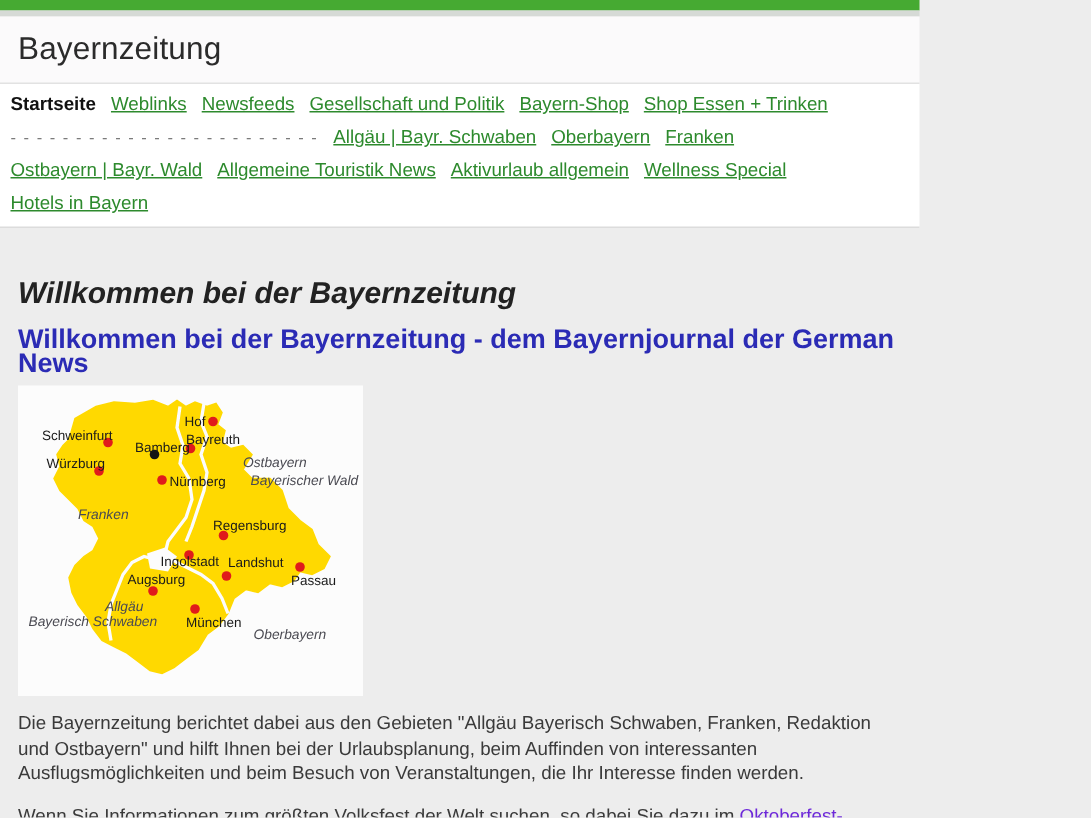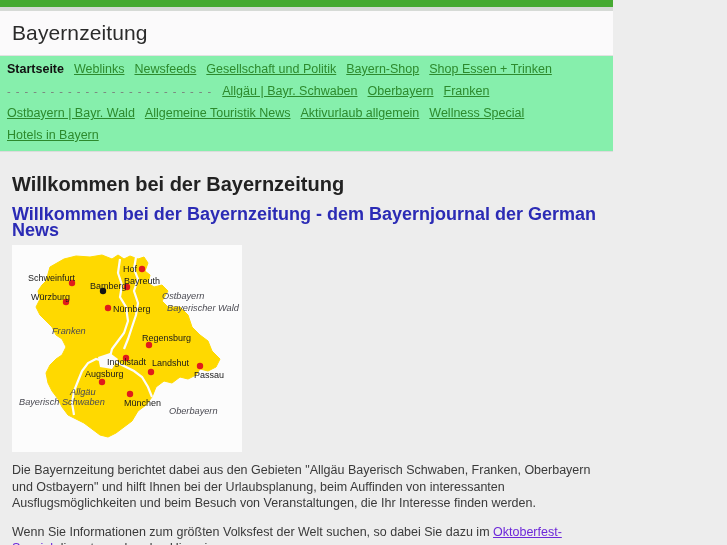--- a/index.html
+++ b/index.html
@@ -38,21 +38,21 @@
     font-size: 21px;
     color: #2b2b2b;
     font-family: "Liberation Sans", sans-serif;
     font-weight: normal;
     letter-spacing: 0.1px;
     margin: 0;
     line-height: 28px;
   }
   
   .nav {
-    background: #86efac;
+    background: #ffffff;
     padding: 4px 6px 3px 2px;
     border-bottom: 1px solid #dcdcdc;
     line-height: 18px;
   }
   .nav-inner { font-size: 0; }
   .nav a, .nav span.current, .nav span.dots {
     font-size: 12.5px;
     font-family: "Liberation Sans", sans-serif;
     display: inline-block;
     margin: 0 5px;
@@ -74,23 +74,24 @@
   }
   
   .content {
     background: #ededed;
     padding: 8px 12px 0 12px;
   }
   h1.page-title {
     font-size: 20px;
     font-weight: bold;
     color: #222;
-    margin: 12px 0 10px 0;
+    margin: 24px 0 10px 0;
     line-height: 24px;
     font-family: "Liberation Sans", sans-serif;
+    font-style: italic;
   }
   h2.sub-title {
     font-size: 18px;
     font-weight: bold;
     color: #2b2bb5;
     margin: 0 0 7px 0;
     line-height: 16px;
     font-family: "Liberation Sans", sans-serif;
   }
   p.body-text {
@@ -192,19 +193,19 @@
           <text class="map-label" x="130" y="96" font-size="9">Regensburg</text>
           <text class="map-label" x="95" y="120" font-size="9">Ingolstadt</text>
           <text class="map-label" x="140" y="121" font-size="9">Landshut</text>
           <text class="map-label" x="182" y="133" font-size="9">Passau</text>
           <text class="map-label" x="73" y="132" font-size="9">Augsburg</text>
           <text class="map-label" x="112" y="161" font-size="9">München</text>
         </g>
       </svg>
     </div>
 
-    <p class="body-text">Die Bayernzeitung berichtet dabei aus den Gebieten "Allgäu Bayerisch Schwaben, Franken, Oberbayern und Ostbayern" und hilft Ihnen bei der Urlaubsplanung, beim Auffinden von interessanten Ausflugsmöglichkeiten und beim Besuch von Veranstaltungen, die Ihr Interesse finden werden.</p>
+    <p class="body-text">Die Bayernzeitung berichtet dabei aus den Gebieten "Allgäu Bayerisch Schwaben, Franken, Redaktion und Ostbayern" und hilft Ihnen bei der Urlaubsplanung, beim Auffinden von interessanten Ausflugsmöglichkeiten und beim Besuch von Veranstaltungen, die Ihr Interesse finden werden.</p>
 
     <p class="body-text"><span>Wenn Sie Informationen zum größten Volksfest der Welt suchen, so dabei Sie dazu im </span><a class="inline-link" href="#">Oktoberfest-Special</a><span> die entsprechenden Hinweise.</span></p>
 
   </div>
 
 </div>
 
 </body></html>

